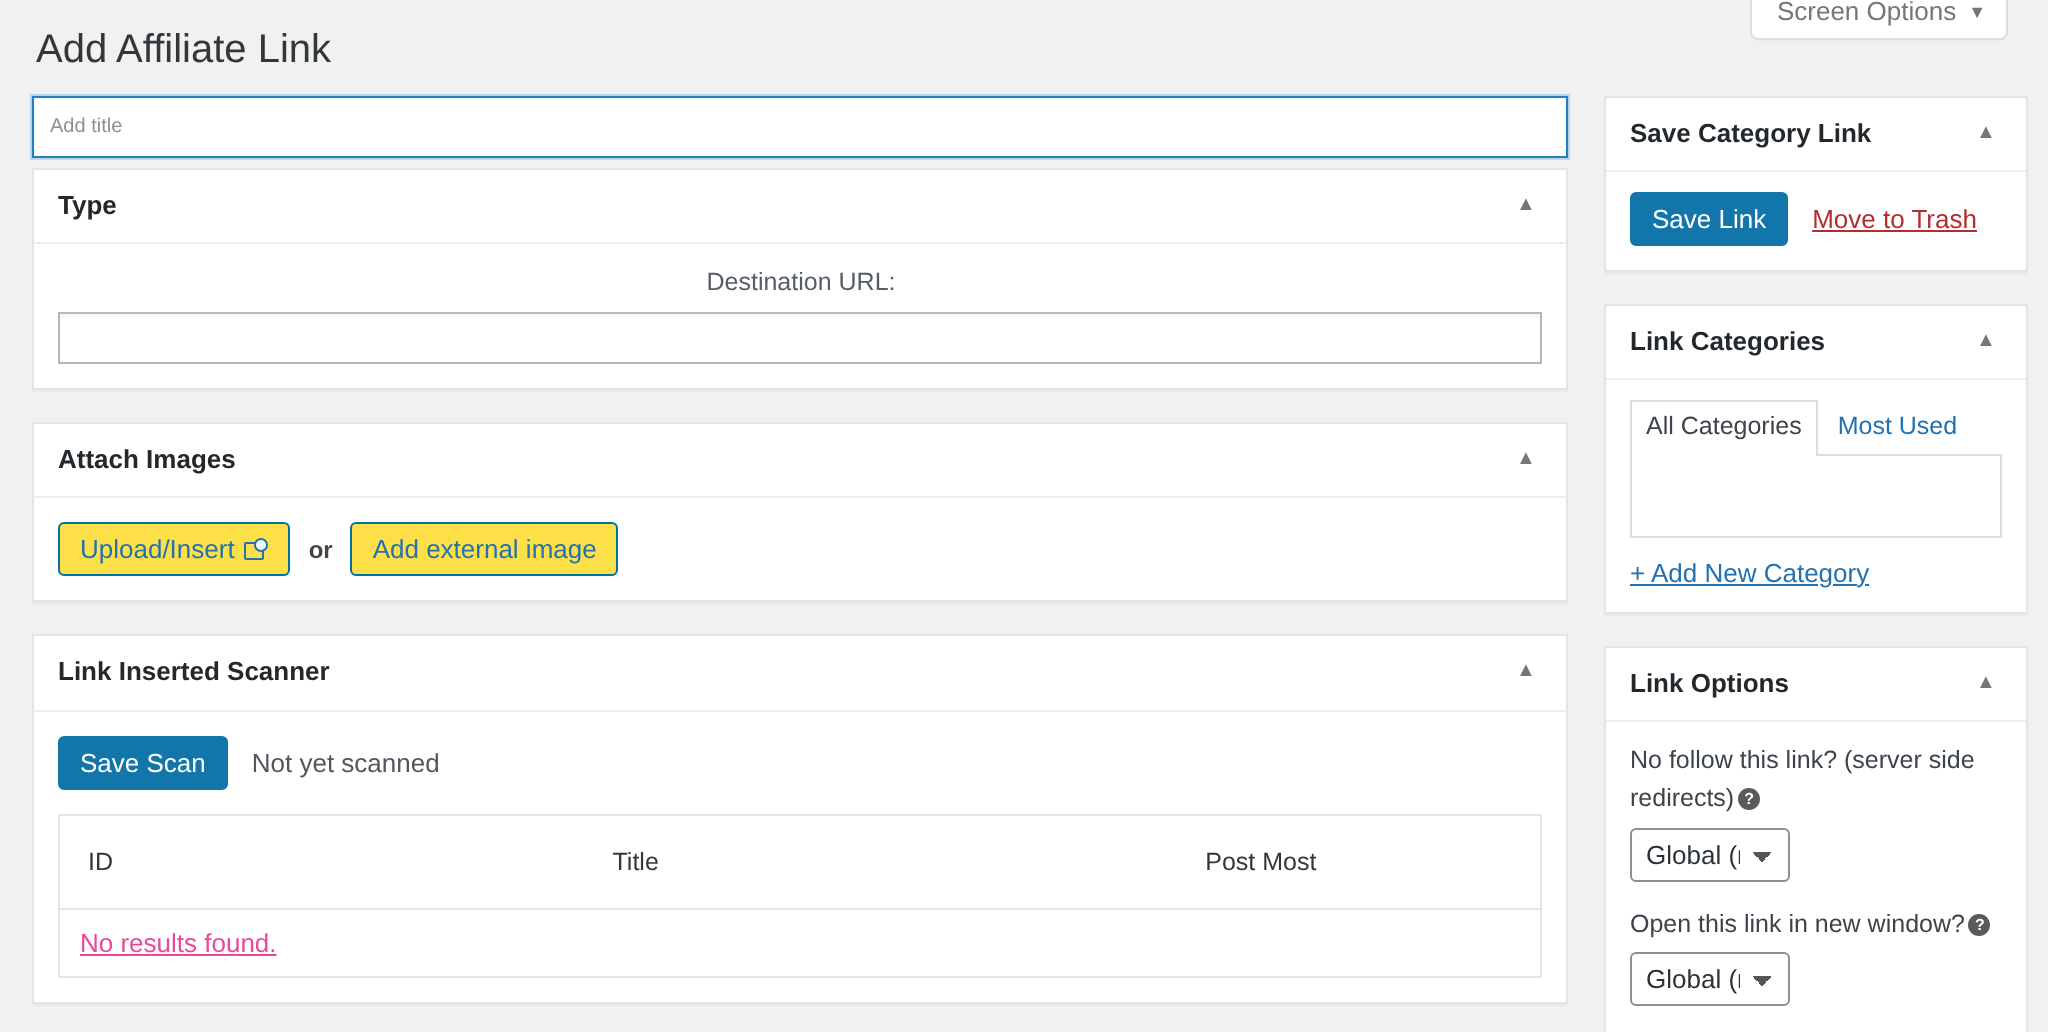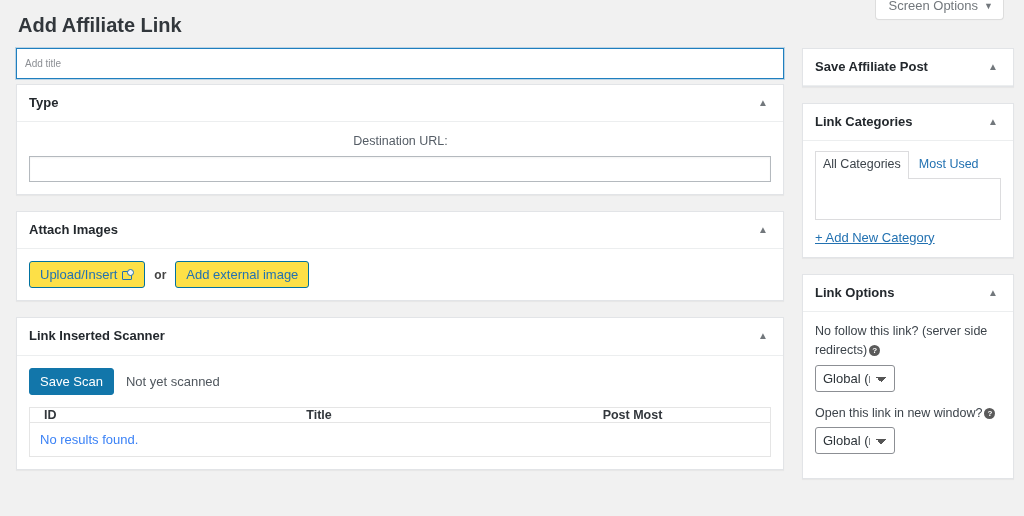--- a/index.html
+++ b/index.html
@@ -41,21 +41,21 @@
   }
 
   
   .wrap {
     position: absolute;
     top: 0; left: 0; right: 0; bottom: 0;
     padding: 10px 16px 0 16px;
   }
   .page-title {
     font-size: 20px;
-    font-weight: 700;
+    font-weight: 400;
     color: #32373c;
     margin: 0 0 10px 2px;
     line-height: 1.3;
     padding-top: 2px;
   }
   .columns {
     display: flex;
     align-items: flex-start;
     gap: 0;
   }
@@ -208,34 +208,35 @@
 
   .scan-table {
     width: 100%;
     border-collapse: collapse;
     border: 1px solid #e5e5e5;
     background: #fff;
   }
   .scan-table th {
     text-align: left;
     font-size: 12.5px;
-    font-weight: 700;
+    font-weight: 400;
     color: #32373c;
-    padding: 0 10px;
+    padding: 16px 10px;
     border-bottom: 1px solid #e5e5e5;
     background: #fff;
   }
   .scan-table th.col-id { width: 36%; padding-left: 14px; }
   .scan-table th.col-title { width: 40%; }
   .scan-table th.col-posttype { width: 24%; }
   .scan-table td {
     font-size: 13px;
-    color: #3b82f6;
+    color: #ec4899;
     padding: 9px 10px;
     padding-left: 10px;
+    text-decoration: underline;
   }
 
   
   .side-box { margin-bottom: 16px; }
   .side-body { padding: 10px 12px 12px 12px; }
 
   .save-row { display: flex; align-items: center; gap: 12px; }
   .trash-link {
     color: #b32d2e;
     font-size: 13px;
@@ -411,22 +412,30 @@
             </table>
           </div>
         </div>
 
       </div>
 
       <div class="col-side">
 
         <div class="postbox side-box">
           <div class="postbox-header">
-            <h2 class="postbox-title">Save Affiliate Post</h2>
-            <span class="toggle-arrow">▲</span>
+            <h2 class="postbox-title">Save Category Link</h2>
+            <span class="toggle-arrow">▲</span>
+          </div>
+          <div class="side-body">
+            <div class="save-row">
+              <span class="btn btn-primary">
+                <span>Save Link</span>
+              </span>
+              <span class="trash-link">Move to Trash</span>
+            </div>
           </div>
         </div>
 
         <div class="postbox side-box">
           <div class="postbox-header">
             <h2 class="postbox-title">Link Categories</h2>
             <span class="toggle-arrow">▲</span>
           </div>
           <div class="side-body">
             <div class="cat-tabs">

